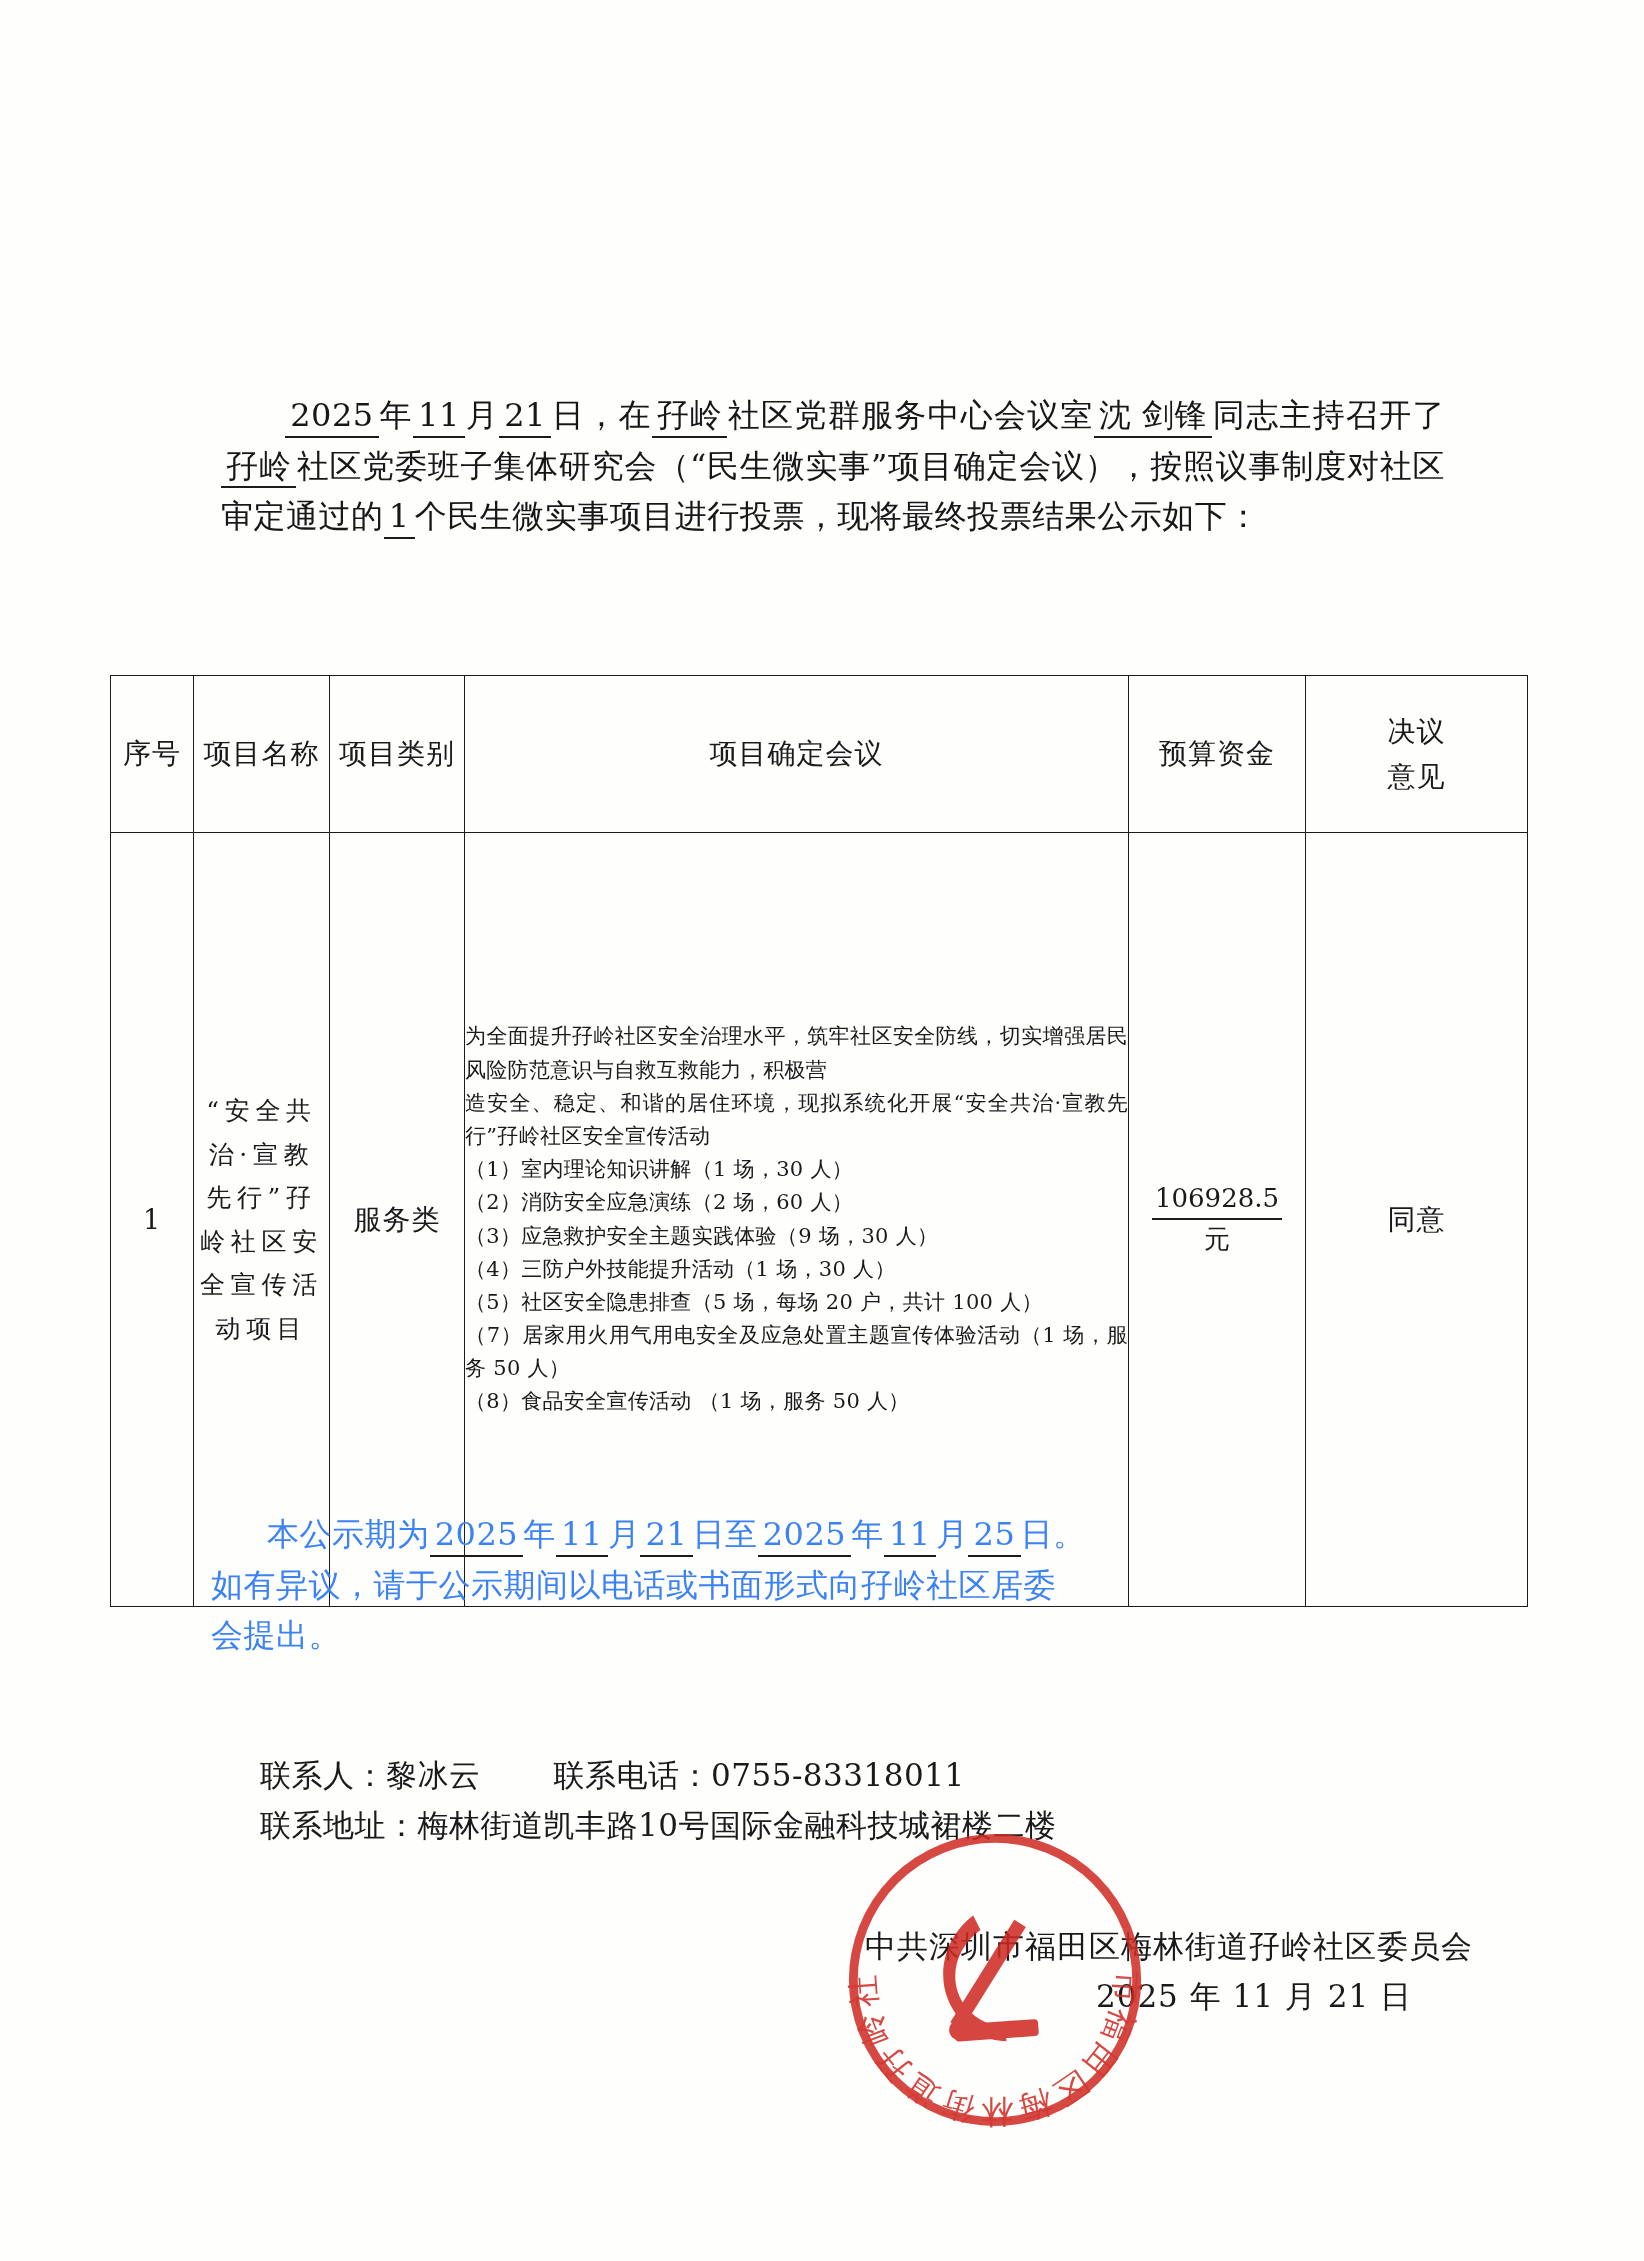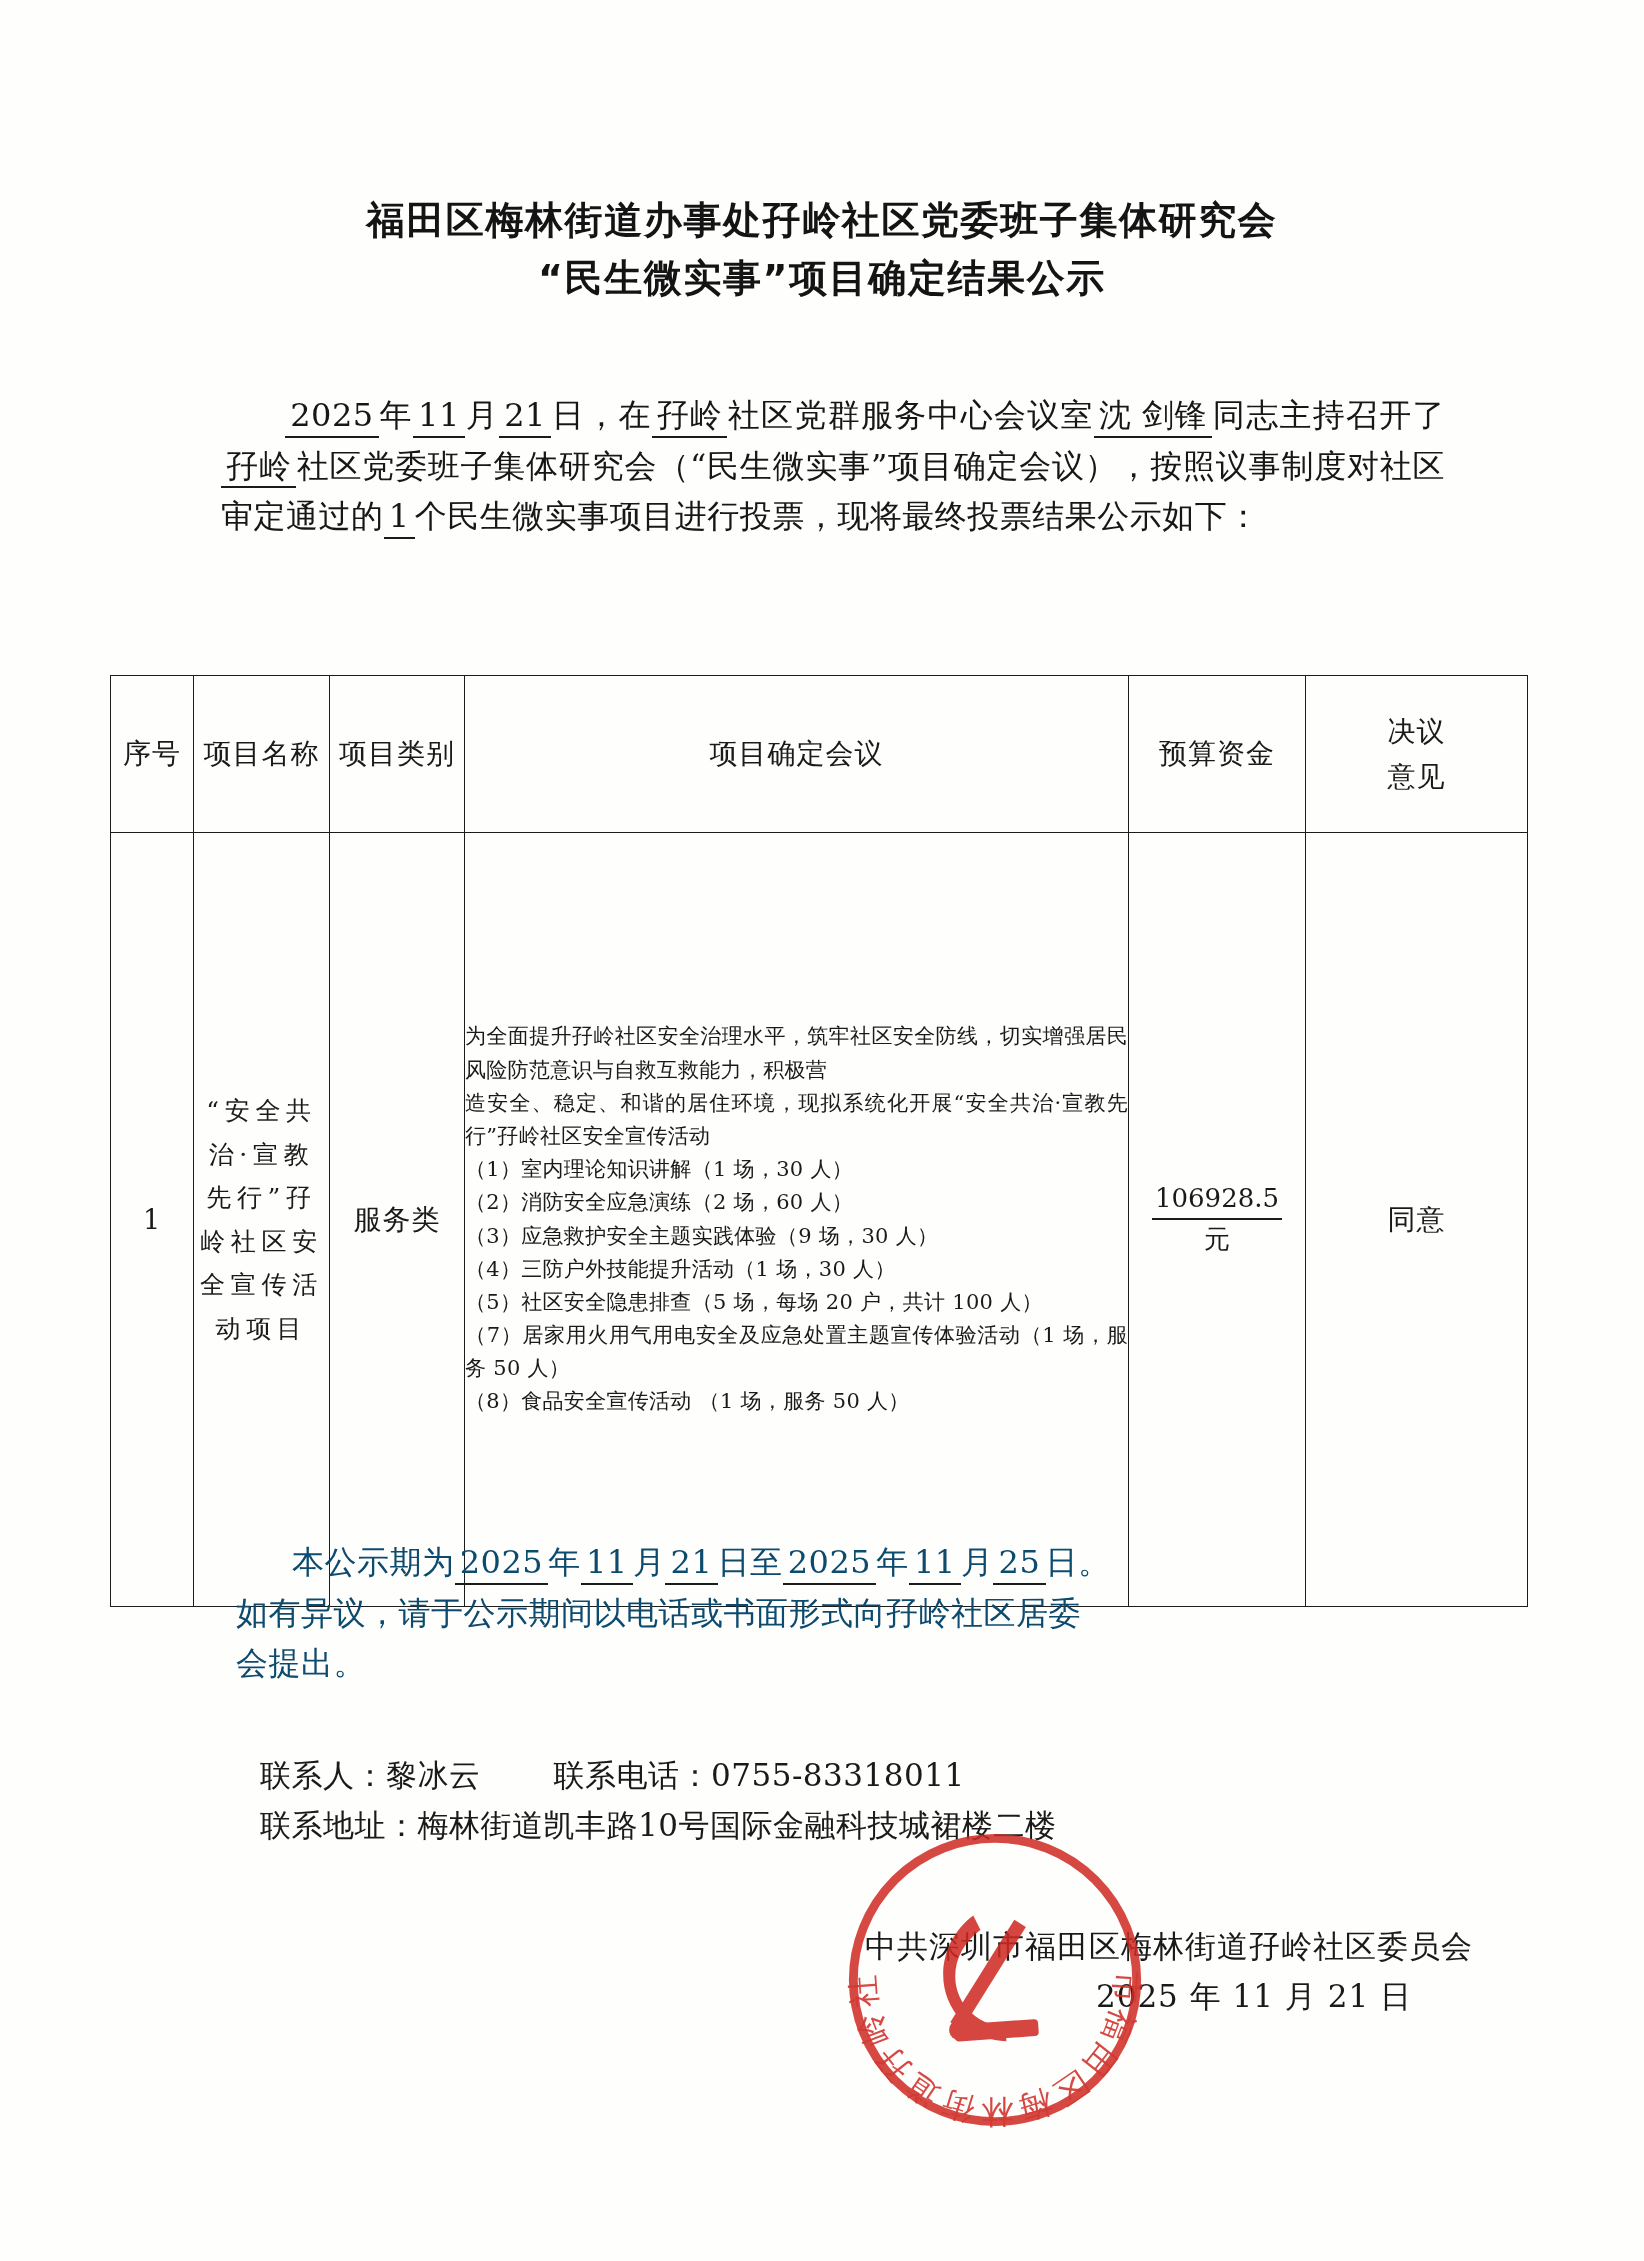--- a/index.html
+++ b/index.html
@@ -121,27 +121,26 @@
     padding: 0 3.1px 2.1px 3.1px;
     display: inline-block;
     font-family: "DejaVu Serif", serif;
   }
   .fund-unit { display: block; margin-top: 3.1px; }
 
   
   .closing {
     position: absolute;
     top: 1509px;
-    left: 236px;
+    left: 211px;
     width: 1226px;
     font-size: 32px;
     line-height: 1.58;
     letter-spacing: 0.5px;
-    color: #0c4a6e;
-    margin-top: 28px;
+    color: #3b82f6;
   }
   .closing .ln { display: block; }
   .closing .ln-1 { padding-left: 56px; }
 
   
   .contact {
     position: absolute;
     top: 1750px;
     left: 260px;
     width: 1247px;
@@ -175,24 +174,20 @@
     height: 322px;
     pointer-events: none;
     opacity: .93;
   }
 </style>
 </head>
 <body>
 
 <div class="page">
 
-  <div class="title-block">
-    <div class="title-line">福田区梅林街道办事处孖岭社区党委班子集体研究会</div>
-    <div class="title-line">“民生微实事”项目确定结果公示</div>
-  </div>
 
   <div class="intro">
     <span class="indent"></span><span class="ul">2025</span><span>年</span><span class="ul">11</span><span>月</span><span class="ul">21</span><span>日，在</span><span class="ul">孖岭</span><span>社区党群服务中心会议室</span><span class="ul">沈</span><span class="ul">剑锋</span><span>同志主持召开了</span><span class="ul">孖岭</span><span>社区党委班子集体研究会（“民生微实事”项目确定会议），按照议事制度对社区审定通过的</span><span class="ul">1</span><span>个民生微实事项目进行投票，现将最终投票结果公示如下：</span>
   </div>
 
   <table class="tbl">
     <colgroup>
       <col class="c-no">
         <col class="c-name">
         <col class="c-type">

